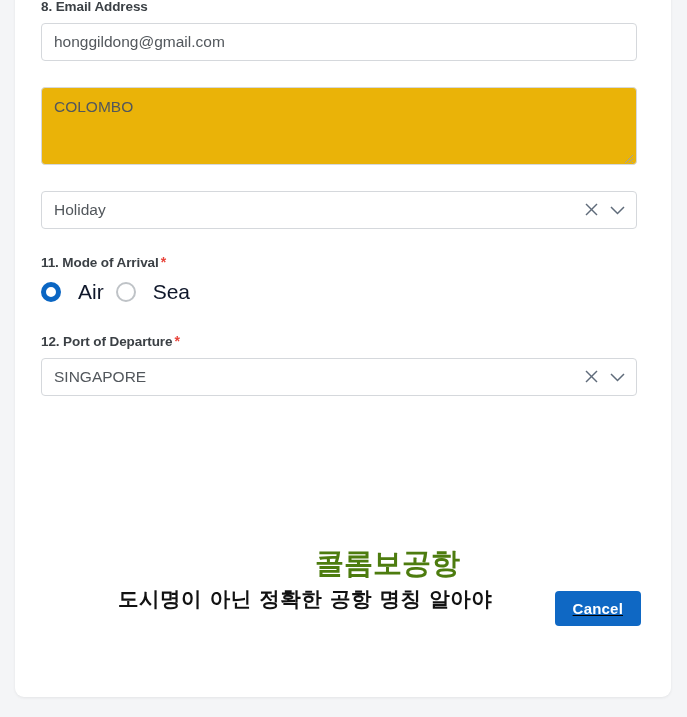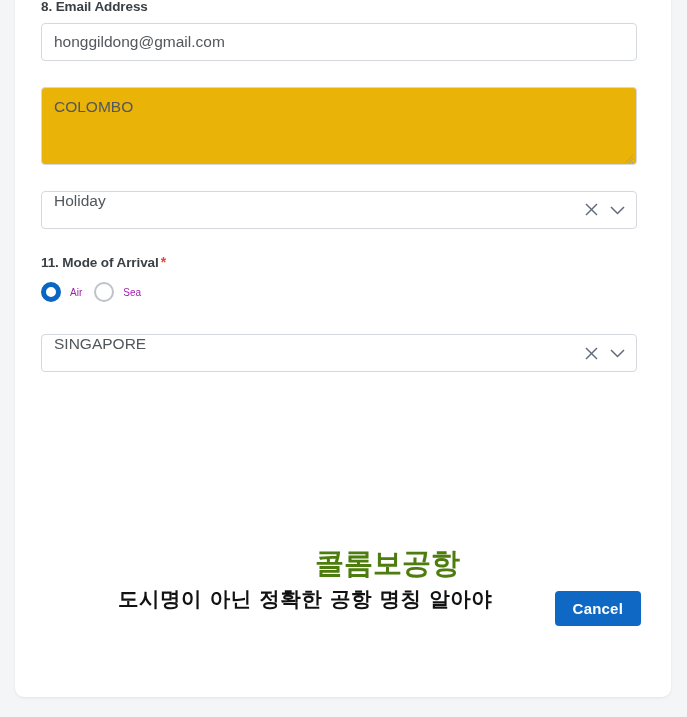--- a/index.html
+++ b/index.html
@@ -97,21 +97,21 @@
 
   .select-box {
     position: relative;
     box-sizing: border-box;
     width: 596px;
     height: 38px;
     border: 1px solid #d5d8dc;
     border-radius: 4px;
     background: #fff;
     display: flex;
-    align-items: flex-start;
+    align-items: center;
     padding: 0 12px;
   }
   .select-actions {
     position: absolute;
     right: 10px;
     top: 0;
     height: 100%;
     display: flex;
     align-items: center;
     gap: 10px;
@@ -138,23 +138,23 @@
     border-radius: 50%;
     box-sizing: border-box;
     border: 2px solid #bfc3c7;
     background: #fff;
     flex: 0 0 auto;
   }
   .radio-outer.checked {
     border: 5px solid #0b66c3;
   }
   .radio-label {
-    font-size: 10px;
-    color: #a21caf;
-    margin-left: 9px;
+    font-size: 21px;
+    color: #0f172a;
+    margin-left: 17px;
   }
 
   .overlay-red {
     position: absolute;
     left: 300px;
     top: 564px;
     font-family: "DejaVu Sans", sans-serif;
     font-weight: bold;
     font-size: 29px;
     color: #4d7c0f;
@@ -174,20 +174,21 @@
   }
 
   .btn-row {
     position: absolute;
     left: 30px;
     top: 611px;
     width: 596px;
     display: flex;
     justify-content: flex-end;
     gap: 6px;
+    text-decoration: underline;
   }
   .btn {
     background: #0f68c4;
     color: #ffffff;
     border: none;
     border-radius: 4px;
     font-family: "Liberation Sans", sans-serif;
     font-size: 15px;
     font-weight: bold;
     padding: 0 18px;
@@ -254,20 +255,23 @@
           <span class="radio-label">Air</span>
         </label>
         <label class="radio-opt">
           <span class="radio-outer"></span>
           <span class="radio-label">Sea</span>
         </label>
       </div>
     </div>
 
     <div class="field" style="margin-bottom:26px;">
+      <div class="label">
+        <span>12. Port of Departure</span><span class="req">*</span>
+      </div>
       <div class="select-box">
         <span class="input-text">SINGAPORE</span>
         <span class="select-actions">
           <span class="ico">
             <svg width="15" height="15" viewBox="0 0 15 15">
               <line x1="2" y1="2" x2="13" y2="13" stroke="#5f6b7a" stroke-width="1.4"></line>
               <line x1="13" y1="2" x2="2" y2="13" stroke="#5f6b7a" stroke-width="1.4"></line>
             </svg>
           </span>
           <span class="ico">

